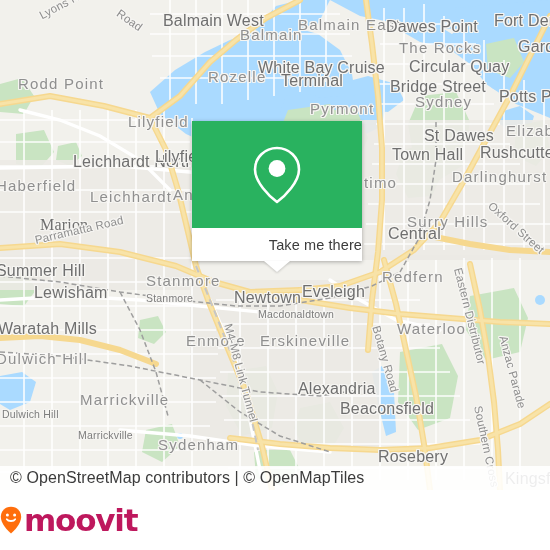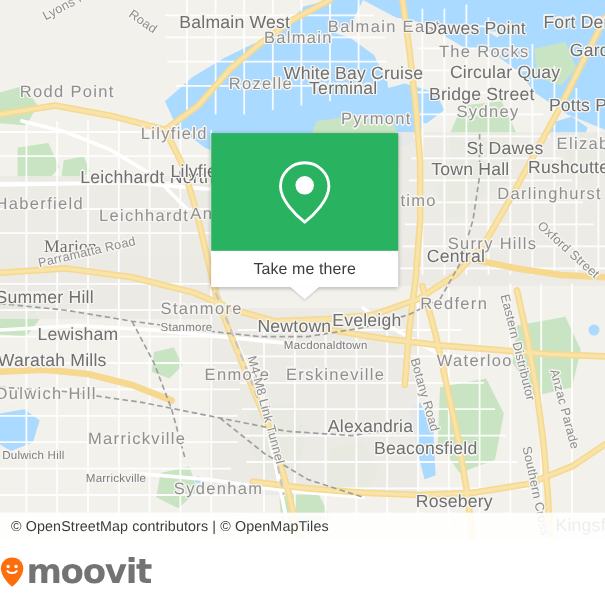--- a/index.html
+++ b/index.html
@@ -31,41 +31,41 @@
   .lbl.station{font-size:10.5px;color:#7d7d7d;}
   .lbl.road{font-size:11.5px;color:#8e8e8e;}
 
   
   .card{position:absolute;left:192px;top:121px;width:170px;
         box-shadow:0 1px 4px rgba(0,0,0,.30);}
   .card-top{height:107px;background:#29b25f;position:relative;}
   .pin-wrap{position:absolute;left:0;top:0;width:100%;height:100%;
             display:flex;align-items:center;justify-content:center;}
   .card-bottom{height:33px;background:#ffffff;display:flex;align-items:center;
-               justify-content:center;}
+               justify-content:flex-end;}
   .card-bottom span{font-size:14.5px;color:#3c3c3c;letter-spacing:.1px;}
   .card-tail{position:absolute;left:50%;top:140px;transform:translateX(-50%);
              width:0;height:0;border-left:13px solid transparent;
              border-right:13px solid transparent;border-top:11px solid #ffffff;
              filter:drop-shadow(0 1px 1px rgba(0,0,0,.18));}
 
   
   .attrib{position:absolute;left:0;top:466px;width:550px;height:24px;
           display:flex;align-items:center;
           background:rgba(255,255,255,.88);}
-  .attrib span{font-size:13px;color:#3b3b3b;padding-left:10px;letter-spacing:.1px;}
+  .attrib span{font-size:16px;color:#3b3b3b;padding-left:10px;letter-spacing:.1px;}
 
   
   .footer{position:absolute;left:0;top:490px;width:550px;height:60px;
           background:#ffffff;display:flex;align-items:center;
           justify-content:space-between;}
   .footer-title{font-size:16px;color:#2b2b2b;padding-left:14px;letter-spacing:.1px;}
   .logo{display:flex;align-items:center;padding-right:16px;}
   .logo-pin{width:22px;height:28px;margin-right:2px;}
-  .logo-text{font-size:31px;font-weight:bold;color:#737373;letter-spacing:-1.2px;
+  .logo-text{font-size:31px;font-weight:bold;color:#be185d;letter-spacing:-1.2px;
              line-height:1;font-family:"DejaVu Sans","Liberation Sans",sans-serif;text-align:right;}
 </style>
 </head>
 <body>
 
 <div id="root">
 
   <div class="map">
 
     <svg class="svg-layer" viewBox="0 0 550 490" preserveAspectRatio="none">
@@ -300,21 +300,21 @@
         <div class="lbl big" style="left: 364px; top: 174px; transform-origin: left center;">timo</div>
         <div class="lbl big" style="left: -4px; top: 177px; transform-origin: left center;">Haberfield</div>
         <div class="lbl place" style="left: 40px; top: 216px; transform-origin: left center; font-family: Liberation Serif, serif;">Marion</div>
         <div class="lbl road" style="left: 490px; top: 198px; transform: rotate(42deg); transform-origin: left center;">Oxford Street</div>
         <div class="lbl big" style="left: 407px; top: 213px; transform-origin: left center; text-align: center;">Surry Hills</div>
         <div class="lbl road" style="left: 35px; top: 234px; transform: rotate(-13deg); transform-origin: left center;">Parramatta Road</div>
         <div class="lbl place" style="left: 388px; top: 225px; transform-origin: left center;">Central</div>
         <div class="lbl place" style="left: -4px; top: 262px; transform-origin: left center;">Summer Hill</div>
         <div class="lbl big" style="left: 146px; top: 272px; transform-origin: left center;">Stanmore</div>
         <div class="lbl place" style="left: 302px; top: 283px; transform-origin: left center;">Eveleigh</div>
-        <div class="lbl place" style="left: 34px; top: 284px; transform-origin: left center; margin-top: 12px;">Lewisham</div>
+        <div class="lbl place" style="left: 34px; top: 284px; transform-origin: left center;">Lewisham</div>
         <div class="lbl place" style="left: 234px; top: 289px; transform-origin: left center;">Newtown</div>
         <div class="lbl big" style="left: 382px; top: 268px; transform-origin: left center;">Redfern</div>
         <div class="lbl station" style="left: 146px; top: 292px; transform-origin: left center;">Stanmore</div>
         <div class="lbl station" style="left: 258px; top: 308px; transform-origin: left center;">Macdonaldtown</div>
         <div class="lbl big" style="left: 186px; top: 332px; transform-origin: left center;">Enmore</div>
         <div class="lbl place" style="left: -2px; top: 320px; transform-origin: left center;">Waratah Mills</div>
         <div class="lbl big" style="left: 260px; top: 332px; transform-origin: left center;">Erskineville</div>
         <div class="lbl road" style="left: 458px; top: 262px; transform: rotate(76deg); transform-origin: left center;">Eastern Distributor</div>
         <div class="lbl road" style="left: 376px; top: 320px; transform: rotate(74deg); transform-origin: left center;">Botany Road</div>
         <div class="lbl big" style="left: 397px; top: 320px; transform-origin: left center;">Waterloo</div>

